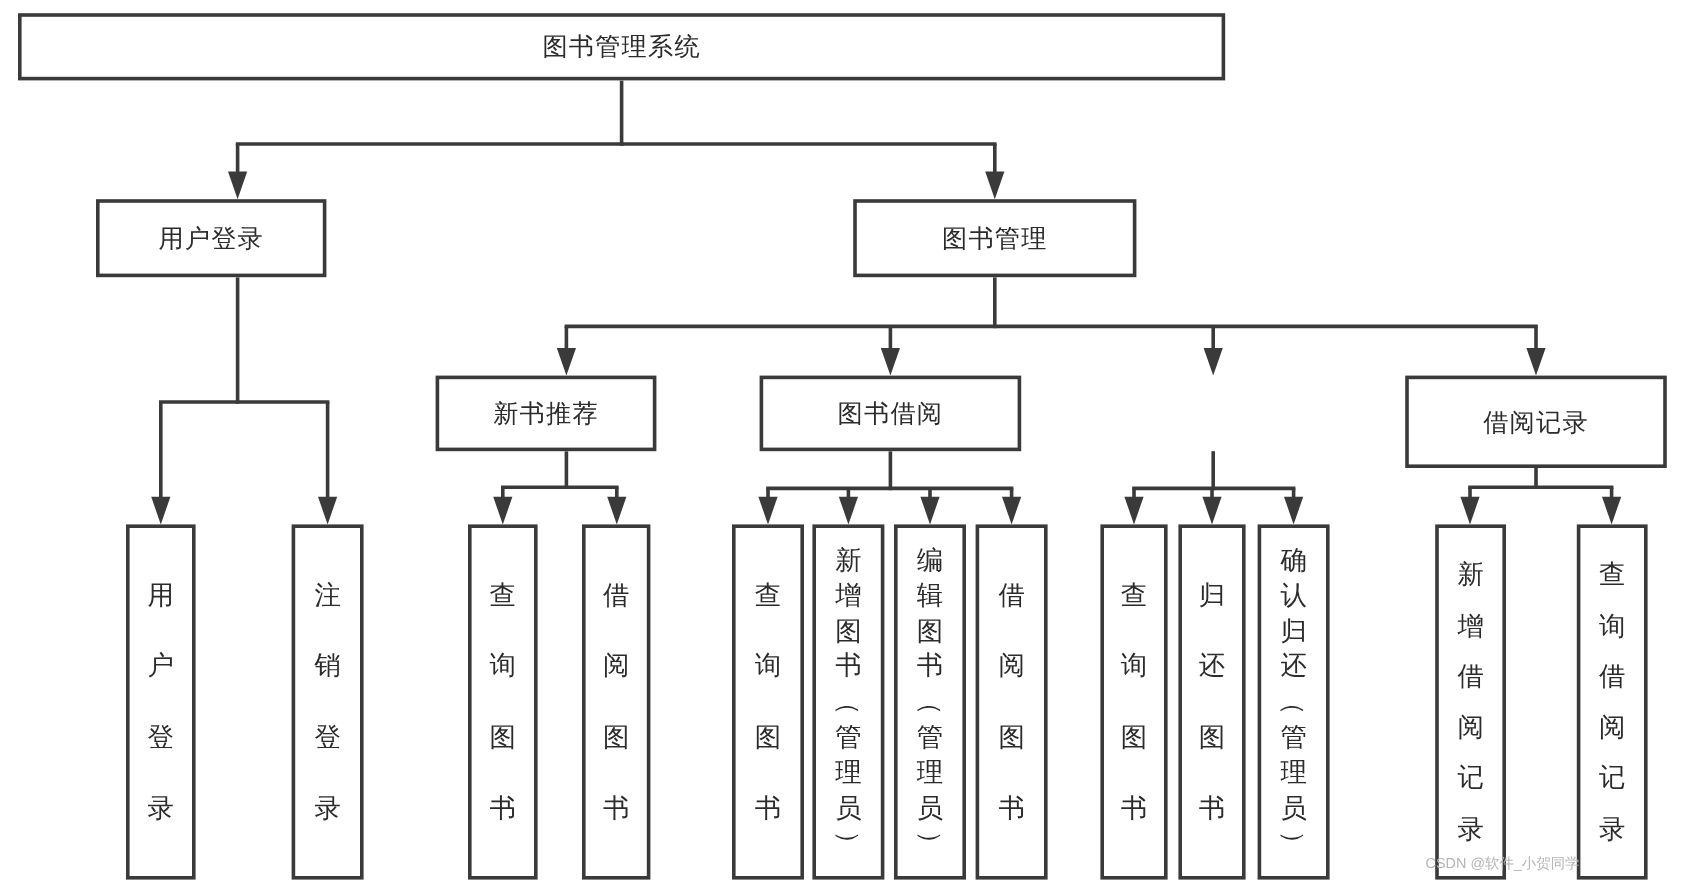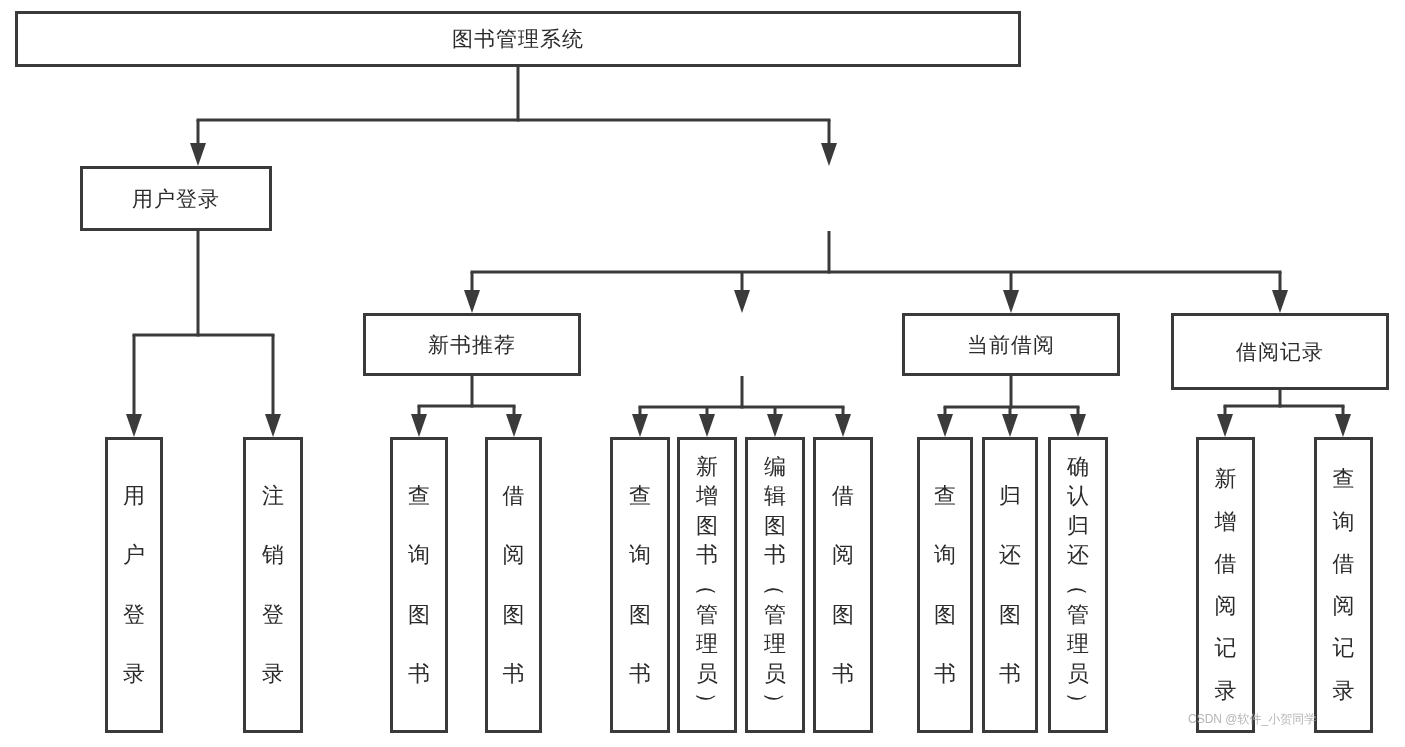--- a/index.html
+++ b/index.html
@@ -118,26 +118,29 @@
     </g>
   </svg>
 
   <div class="node" style="left:15px;top:11px;width:1006px;height:56px">
     <span class="h-lbl">图书管理系统</span>
   </div>
 
   <div class="node" style="left:80px;top:166px;width:192px;height:65px">
     <span class="h-lbl">用户登录</span>
   </div>
-
-  <div class="node" style="left:363px;top:313px;width:218px;height:63px">
+  <div class="node" style="left:711px;top:166px;width:236px;height:65px">
+    <span class="h-lbl">图书管理</span>
+  </div>
+
+  <div class="node" style="left:363px;top:313px;width:184px;height:63px">
     <span class="h-lbl">新书推荐</span>
   </div>
-  <div class="node" style="left:902px;top:313px;width:218px;height:63px">
-    <span class="h-lbl">当前借阅</span>
+  <div class="node" style="left:633px;top:313px;width:218px;height:63px">
+    <span class="h-lbl">图书借阅</span>
   </div>
   <div class="node" style="left:1171px;top:313px;width:218px;height:77px">
     <span class="h-lbl">借阅记录</span>
   </div>
 
   <div class="node" style="left:105px;top:437px;width:58px;height:296px">
     <span class="v-lbl">
         <i>用</i>
         <i>户</i>
         <i>登</i>

